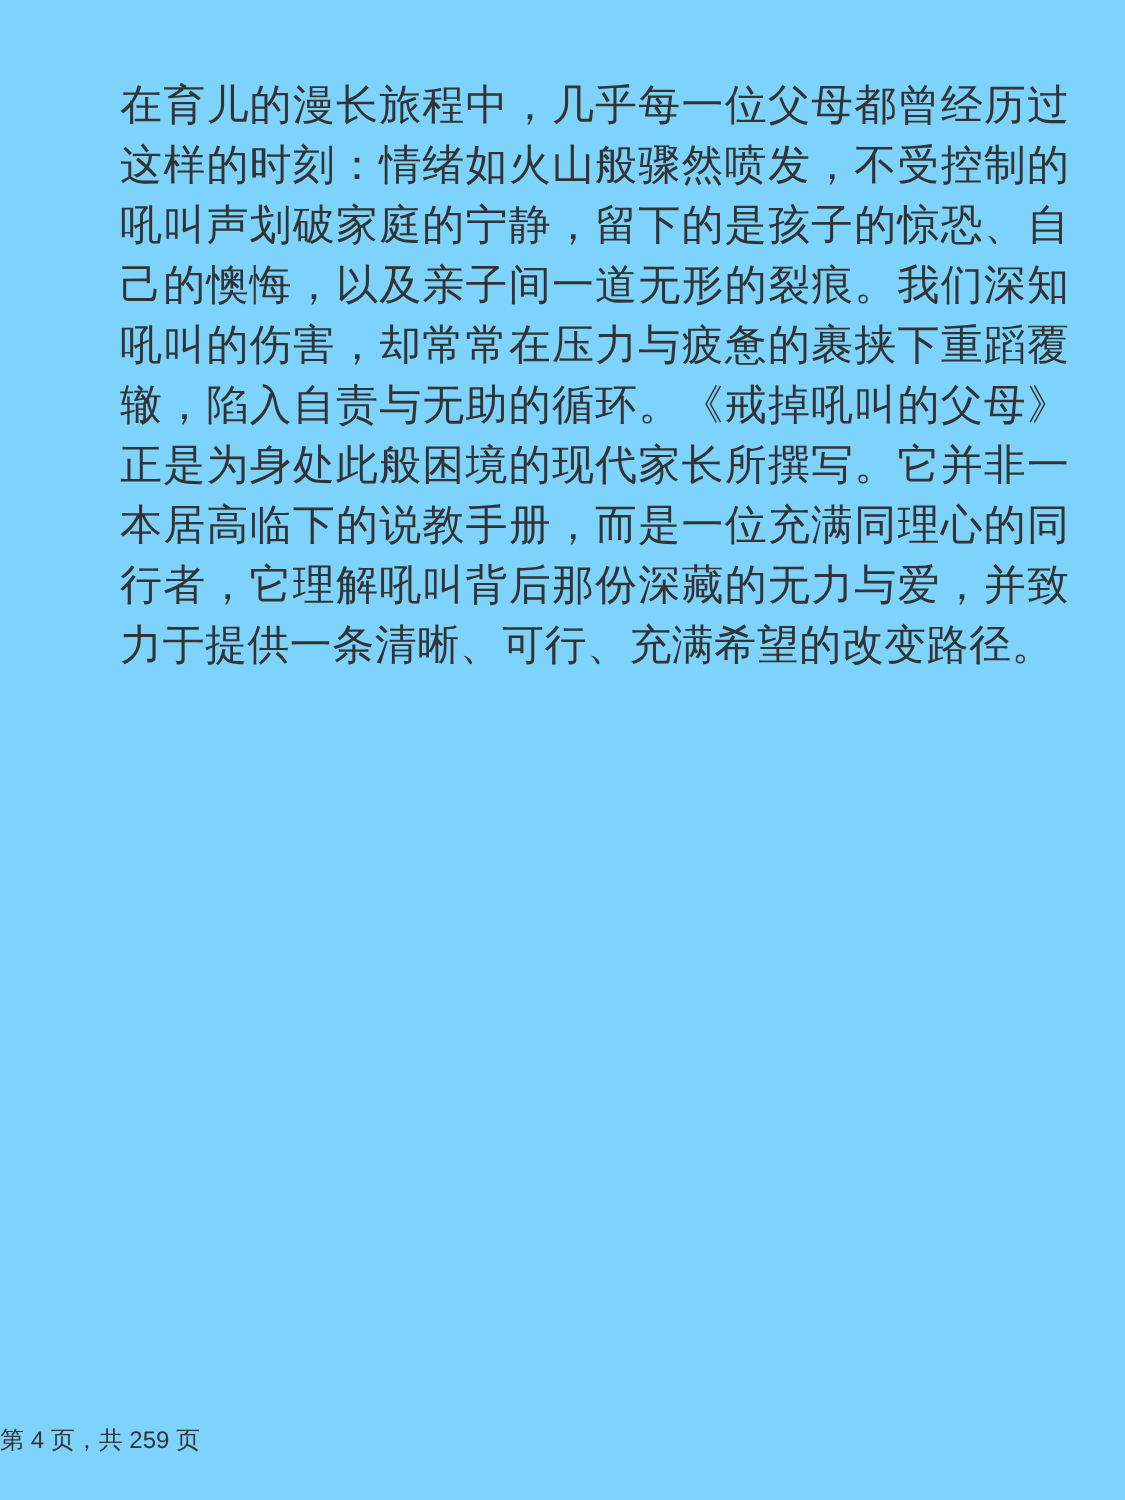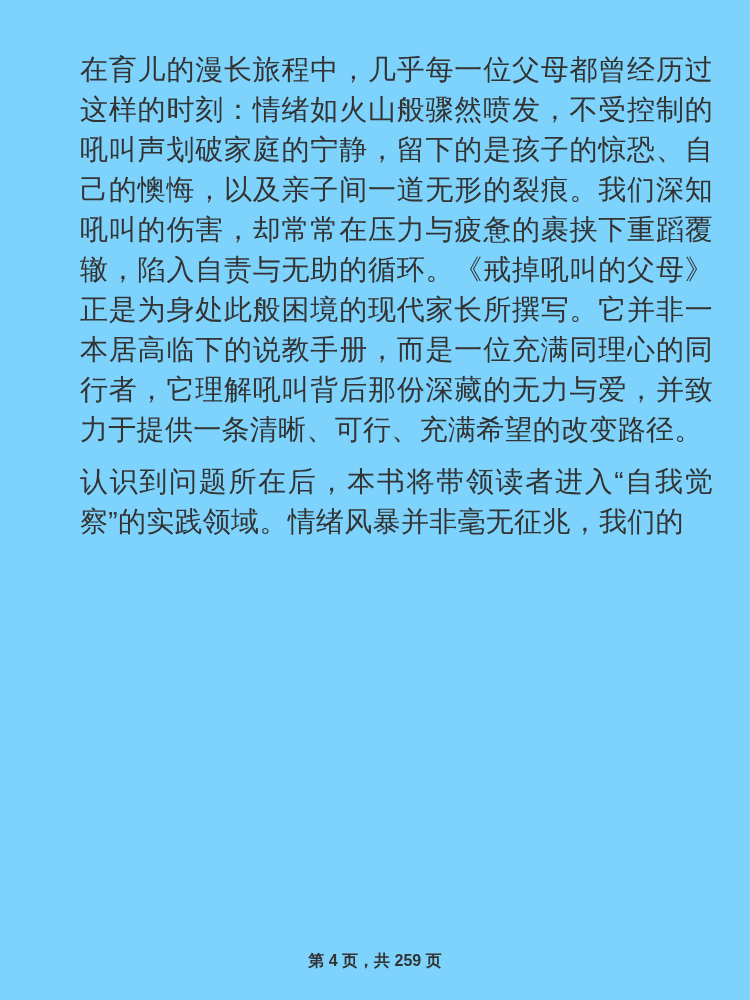--- a/index.html
+++ b/index.html
@@ -28,29 +28,27 @@
   }
   .content p {
     margin: 0 0 12px 0;
     word-break: break-all;
   }
   .footer {
     position: absolute;
     top: 951px;
     left: 0;
     width: 100%;
-    text-align: center;
+    text-align: left;
     color: #333333;
     font-size: 16px;
     line-height: 20px;
-    font-weight: bold;
   }
 </style>
 </head>
 <body>
 
 <div class="page">
   <div class="content">
     <p>在育儿的漫长旅程中，几乎每一位父母都曾经历过这样的时刻：情绪如火山般骤然喷发，不受控制的吼叫声划破家庭的宁静，留下的是孩子的惊恐、自己的懊悔，以及亲子间一道无形的裂痕。我们深知吼叫的伤害，却常常在压力与疲惫的裹挟下重蹈覆辙，陷入自责与无助的循环。《戒掉吼叫的父母》正是为身处此般困境的现代家长所撰写。它并非一本居高临下的说教手册，而是一位充满同理心的同行者，它理解吼叫背后那份深藏的无力与爱，并致力于提供一条清晰、可行、充满希望的改变路径。</p>
-    <p>认识到问题所在后，本书将带领读者进入“自我觉察”的实践领域。情绪风暴并非毫无征兆，我们的</p>
   </div>
   <div class="footer">第 4 页，共 259 页</div>
 </div>
 
 </body></html>

